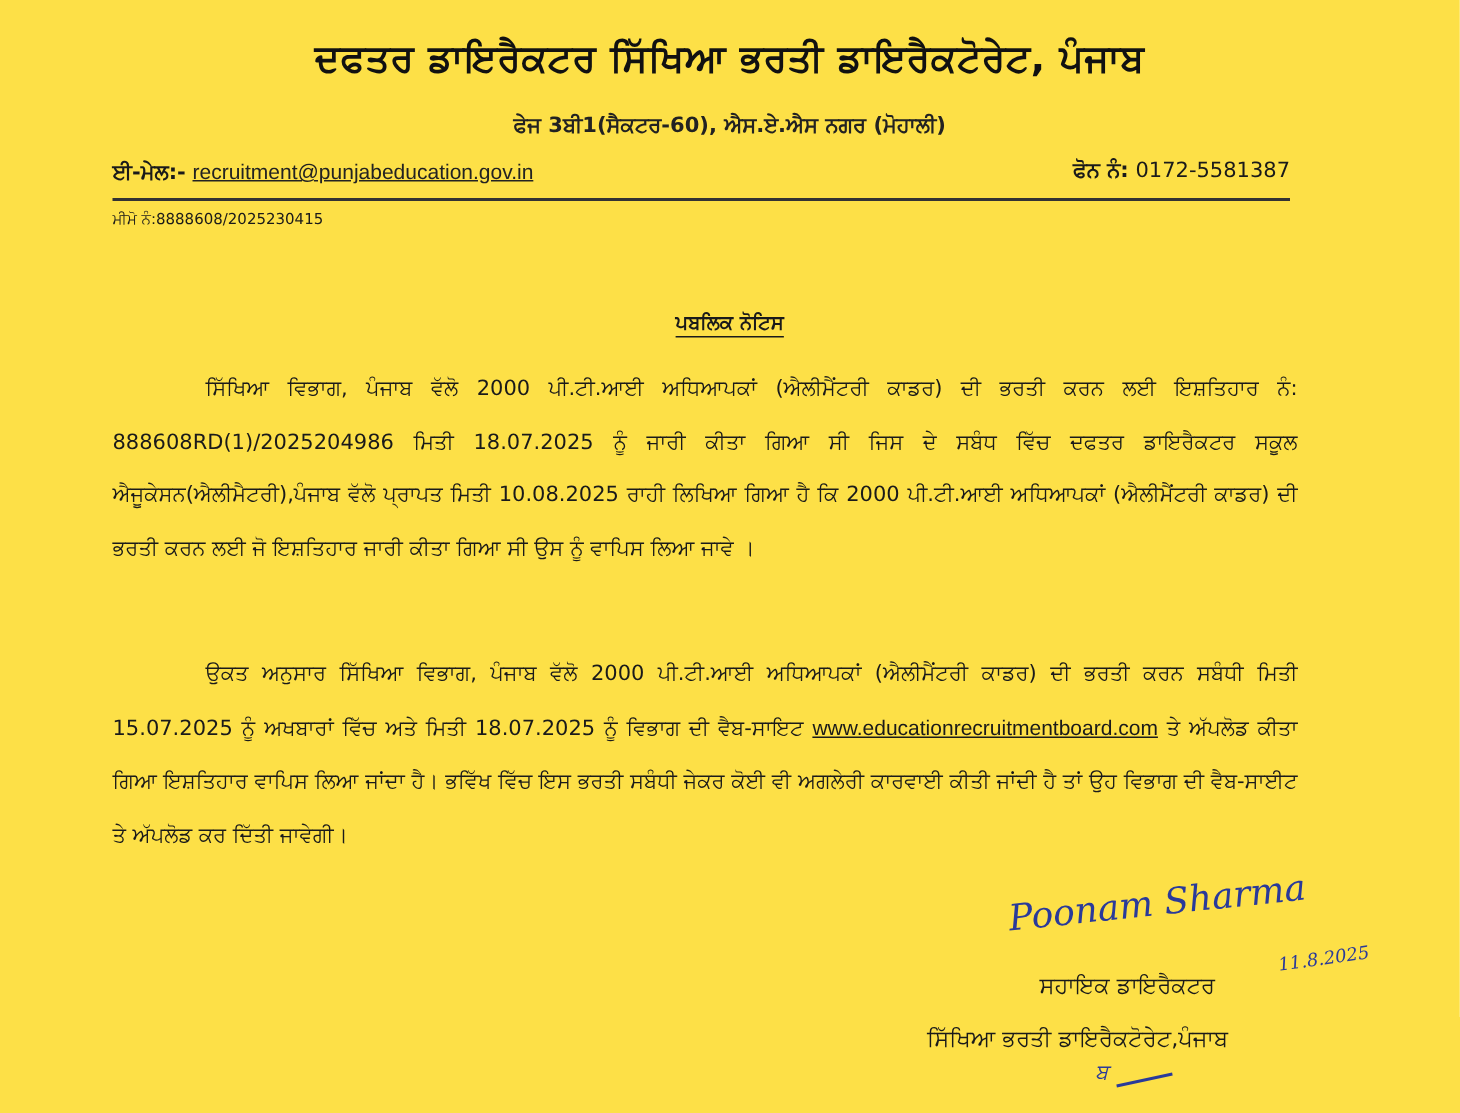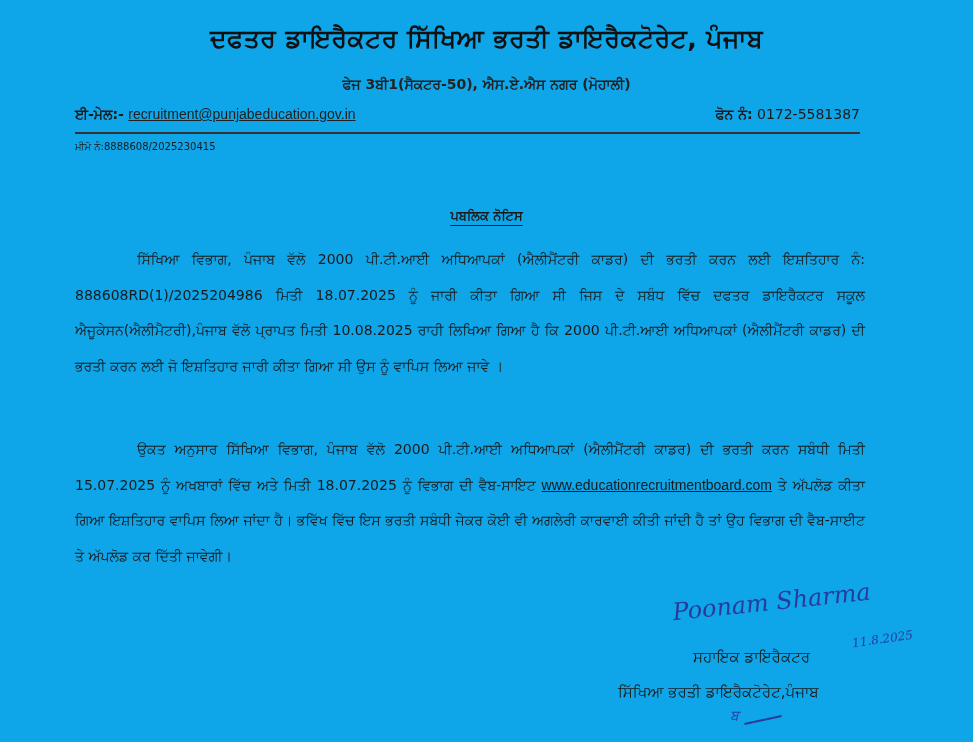--- a/index.html
+++ b/index.html
@@ -3,21 +3,21 @@
   <meta charset="utf-8">
   <style>
     html, body { margin: 0; padding: 0; }
     body {
       width: 973px; height: 742px; overflow: hidden;
       background: #ffffff;
       font-family: "DejaVu Sans", "Liberation Sans", sans-serif;
       color: #1a1a1a;
       position: relative;
     }
-    .page { position: absolute; inset: 0; background: #0ea5e9; }
+    .page { position: absolute; inset: 0; background: #fde047; }
     .title {
       position: absolute; top: 24px; left: 0; width: 973px;
       text-align: center; font-size: 25px; font-weight: bold; letter-spacing: 0.5px;
       color: #111;
     }
     .address {
       position: absolute; top: 76px; left: 0; width: 973px;
       text-align: center; font-size: 14px; font-weight: bold; color: #222;
     }
     .row { position: absolute; left: 75px; width: 785px; font-size: 14px; }
@@ -60,21 +60,21 @@
       content: ""; position: absolute; left: 14px; top: 12px; width: 38px; height: 2px;
       background: #2a3a9a; transform: rotate(-12deg);
     }
   </style>
 </head>
 <body>
 
 <div class="page">
 
   <div class="title">ਦਫਤਰ ਡਾਇਰੈਕਟਰ ਸਿੱਖਿਆ ਭਰਤੀ ਡਾਇਰੈਕਟੋਰੇਟ, ਪੰਜਾਬ</div>
-  <div class="address">ਫੇਜ 3ਬੀ1(ਸੈਕਟਰ-50), ਐਸ.ਏ.ਐਸ ਨਗਰ (ਮੋਹਾਲੀ)</div>
+  <div class="address">ਫੇਜ 3ਬੀ1(ਸੈਕਟਰ-60), ਐਸ.ਏ.ਐਸ ਨਗਰ (ਮੋਹਾਲੀ)</div>
 
   <div class="row email-row">
     <span class="email-label">ਈ-ਮੇਲ:-</span>
     <span class="email-value">recruitment@punjabeducation.gov.in</span>
     <span class="phone">
       <span class="phone-label">ਫੋਨ ਨੰ:</span>
       <span>0172-5581387</span>
     </span>
   </div>
 

